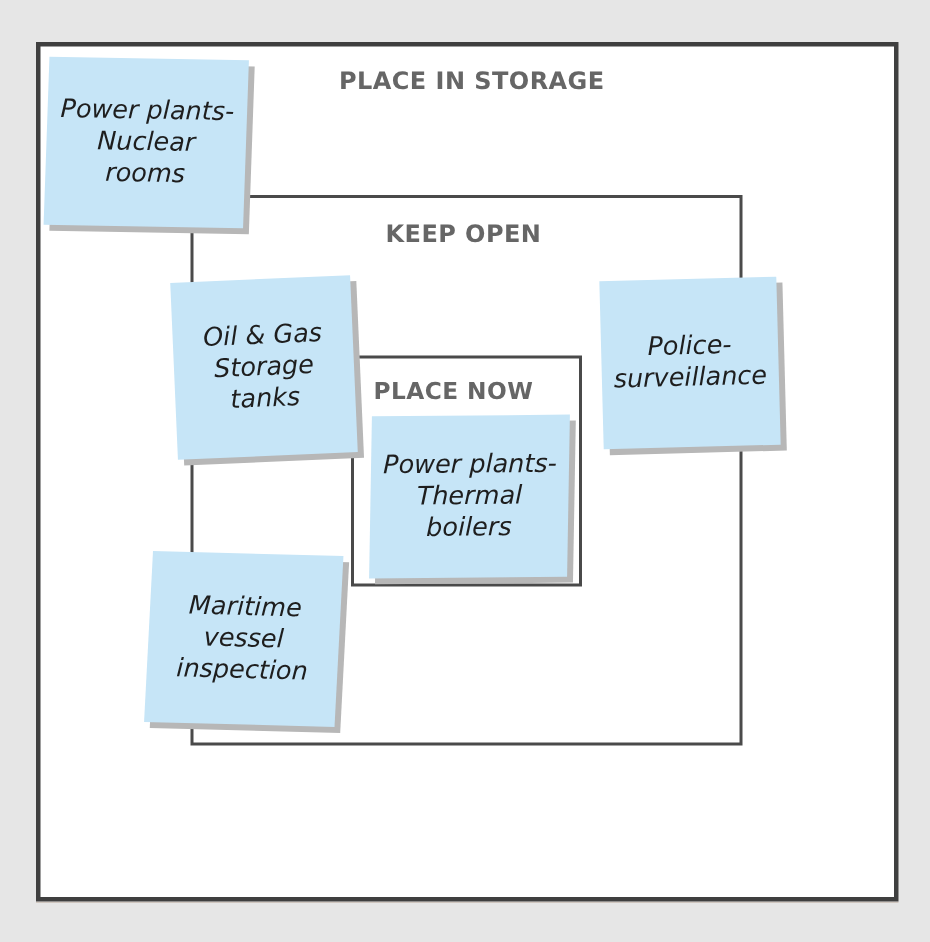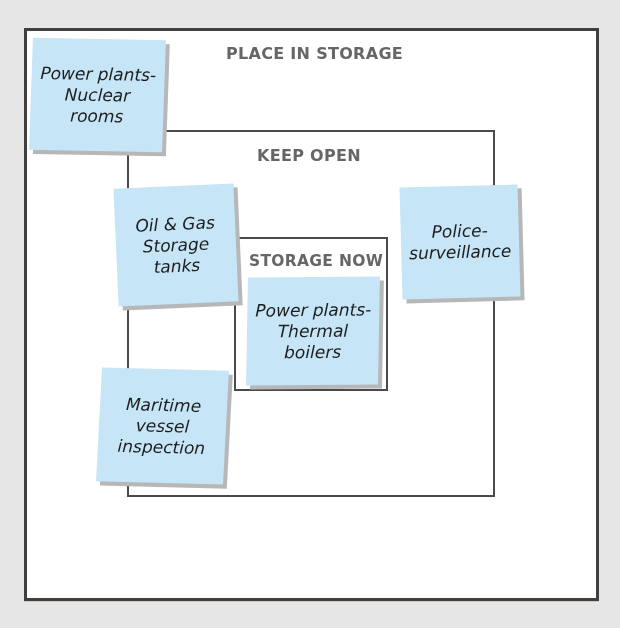--- a/index.html
+++ b/index.html
@@ -86,21 +86,21 @@
   </style>
 </head>
 <body>
 
 <div class="zone" id="zone-storage"></div>
 <div class="zone" id="zone-open"></div>
 <div class="zone" id="zone-now"></div>
 
 <div class="zone-label" id="label-storage">PLACE IN STORAGE</div>
 <div class="zone-label" id="label-open">KEEP OPEN</div>
-<div class="zone-label" id="label-now">STORAGE NOW</div>
+<div class="zone-label" id="label-now">PLACE NOW</div>
 
 <div class="note" id="note-nuclear">
   <span class="note-text">Power plants-
 Nuclear
 rooms</span>
 </div>
 <div class="note" id="note-oilgas">
   <span class="note-text">Oil &amp; Gas
 Storage
 tanks</span>

